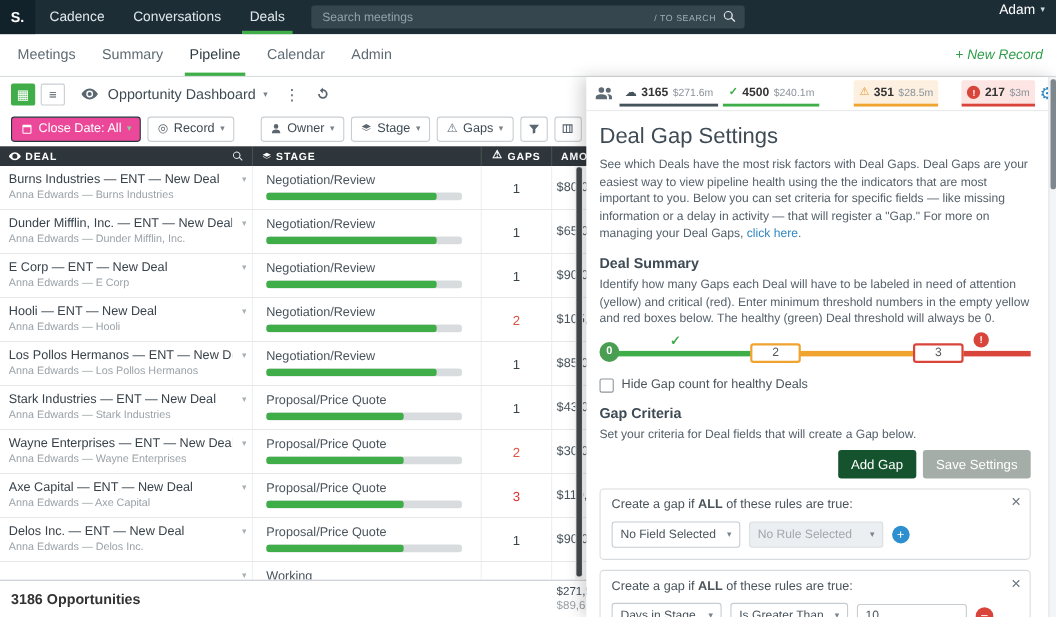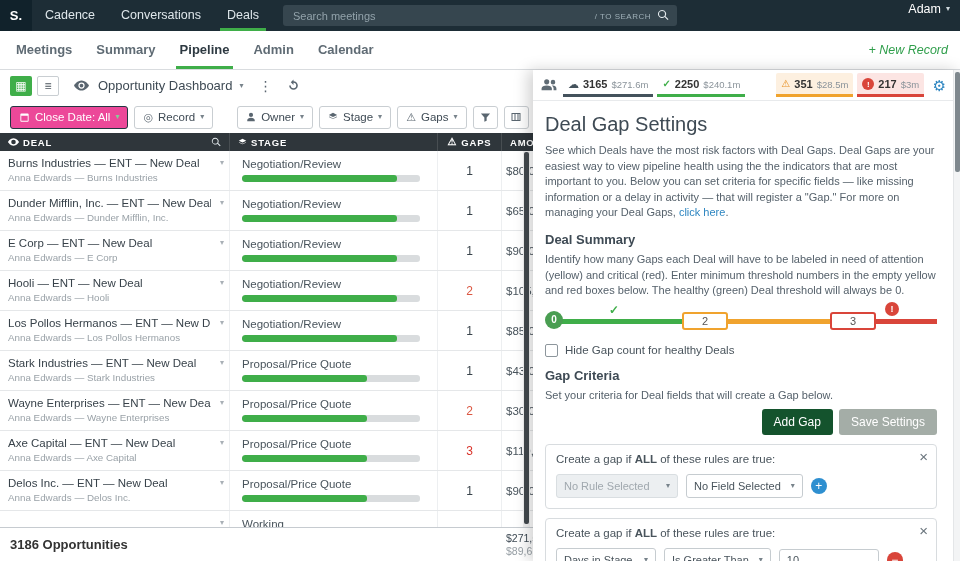--- a/index.html
+++ b/index.html
@@ -19,21 +19,21 @@
   .search-hint { position:absolute; right:26px; top:7px; font-size:8px; letter-spacing:.5px; color:#9fb0b8; }
   .search-ico { position:absolute; right:8px; top:4px; color:#e6ecef; }
   .user-menu { position:absolute; right:10px; top:0; height:17px; display:flex; align-items:center; gap:5px; color:#fff; font-size:12.5px; cursor:pointer; }
   .caret::after { content:"▾"; }
   .caret { font-size:8px; color:#78838b; line-height:1; }
   .user-menu .caret { color:#cfd8dd; }
 
   
   .tabbar { position:absolute; top:31px; left:0; right:0; height:39px; background:#fff; border-bottom:1px solid #d9dcdf; display:flex; padding-left:4px; z-index:5; }
   .tabs { display:flex; }
-  .tab { line-height:38px; padding:0 12px; font-size:13px; color:#5f6b74; position:relative; cursor:pointer; white-space:nowrap;font-weight:bold; }
+  .tab { line-height:38px; padding:0 12px; font-size:13px; color:#5f6b74; position:relative; cursor:pointer; white-space:nowrap; }
   .tab.active { color:#2e3a42; }
   .tab.active::after { content:""; position:absolute; left:8px; right:8px; bottom:0; height:3px; background:#3fae49; }
   .new-record { position:absolute; right:12px; top:0; line-height:39px; color:#2f9e4b; font-size:12.5px; cursor:pointer;font-style:italic; }
 
   
   .main { position:absolute; top:70px; left:0; right:0; bottom:0; display:flex; flex-direction:column; background:#fff; }
   .toolbar { height:31px; display:flex; align-items:center; padding:0 10px; gap:5px; flex:none; }
   .viewbtn { width:22px; height:20px; border-radius:2px; display:flex; align-items:center; justify-content:center; font-size:12px; cursor:pointer; }
   .viewbtn.grid { background:#3fae49; color:#fff; }
   .grid-icon::after { content:"▦"; }
@@ -97,21 +97,21 @@
   .stat .amt { font-size:9.5px; color:#8a939a; }
   .stat-neutral { border-bottom-color:#44525c;justify-content:flex-end; }
   .cloud-icon { color:#44525c; font-size:11px; line-height:1; }
   .cloud-icon::after { content:"☁"; }
   .stat-healthy { border-bottom-color:#3fae49; }
   .check-icon { color:#3fae49; font-size:10px; font-weight:bold; line-height:1; }
   .check-icon::after { content:"✓"; }
   .stat-warning { background:#fdf0e0; border-bottom-color:#f0a32e;margin-left:27px; }
   .warn-icon { color:#e8952d; font-size:10px; line-height:1; }
   .warn-icon::after { content:"⚠"; }
-  .stat-critical { background:#fce5e3; border-bottom-color:#d9453a; }
+  .stat-critical { background:#fce5e3; border-bottom-color:#d9453a;margin-left:17px; }
   .err-icon { width:12px; height:12px; border-radius:50%; background:#d9453a; color:#fff; font-size:8px; font-weight:bold; display:flex; align-items:center; justify-content:center; }
   .err-icon::after { content:"!"; }
   .gear-icon { margin-left:auto; color:#2e86c1; font-size:15px; line-height:1; cursor:pointer; }
   .gear-icon::after { content:"⚙"; }
 
   .p-body { flex:1; overflow:hidden; padding:4px 16px 0 12px; margin-right:7px; }
   .p-title { font-size:20px; font-weight:normal; color:#3e4a54; margin:8px 0 7px; }
   .p-text { font-size:11px; line-height:1.42; color:#55616b; margin:0 0 6px; }
   a.link { color:#2e86c1; text-decoration:none; cursor:pointer; }
   .p-h3 { font-size:13px; font-weight:bold; color:#3e4a54; margin:11px 0 5px; }
@@ -185,23 +185,23 @@
 
 <div class="tabbar">
   <div class="tabs">
 
       <div class="tab"><span>Meetings</span></div>
 
       <div class="tab"><span>Summary</span></div>
 
       <div class="tab active"><span>Pipeline</span></div>
 
+      <div class="tab"><span>Calendar</span></div>
+
       <div class="tab"><span>Admin</span></div>
-
-      <div class="tab"><span>Calendar</span></div>
 
   </div>
   <a class="new-record">+ New Record</a>
 </div>
 
 <div class="main">
 
   <div class="toolbar">
     <div class="viewbtn grid">
         <span class="grid-icon"></span>
@@ -511,21 +511,21 @@
           <path d="M10 9a4.5 4.5 0 1 0 0-9 4.5 4.5 0 0 0 0 9zm0 2c-5 0-9 2-9 5v3h18v-3c0-3-4-5-9-5zm11-2a4 4 0 1 0-.001-8.001A4 4 0 0 0 21 9zm0 2c-.7 0-1.4.1-2 .2 1.9 1.2 3 2.9 3 4.8v3h5v-3c0-3-3-5-6-5z"></path>
         </svg>
     </span>
     <div class="stat stat-neutral">
       <span class="cloud-icon"></span>
       <span class="cnt">3165</span>
       <span class="amt">$271.6m</span>
     </div>
     <div class="stat stat-healthy">
       <span class="check-icon"></span>
-      <span class="cnt">2250</span>
+      <span class="cnt">4500</span>
       <span class="amt">$240.1m</span>
     </div>
     <div class="stat stat-warning">
       <span class="warn-icon"></span>
       <span class="cnt">351</span>
       <span class="amt">$28.5m</span>
     </div>
     <div class="stat stat-critical">
       <span class="err-icon"></span>
       <span class="cnt">217</span>
@@ -562,26 +562,26 @@
 
     <div class="btn-row">
       <button class="btn btn-green">Add Gap</button>
       <button class="btn btn-gray">Save Settings</button>
     </div>
 
     <div class="card">
       <div class="card-head"><span>Create a gap if </span><b>ALL</b><span> of these rules are true:</span></div>
       <span class="close-x"></span>
       <div class="controls">
+        <div class="select w1">
+            <span>No Field Selected</span>
+            <span class="caret"></span>
+          </div>
         <div class="select disabled w2">
             <span>No Rule Selected</span>
-            <span class="caret"></span>
-          </div>
-        <div class="select w1">
-            <span>No Field Selected</span>
             <span class="caret"></span>
           </div>
         <span class="plus-circle"></span>
       </div>
     </div>
 
     <div class="card">
       <div class="card-head"><span>Create a gap if </span><b>ALL</b><span> of these rules are true:</span></div>
       <span class="close-x"></span>
       <div class="controls">

